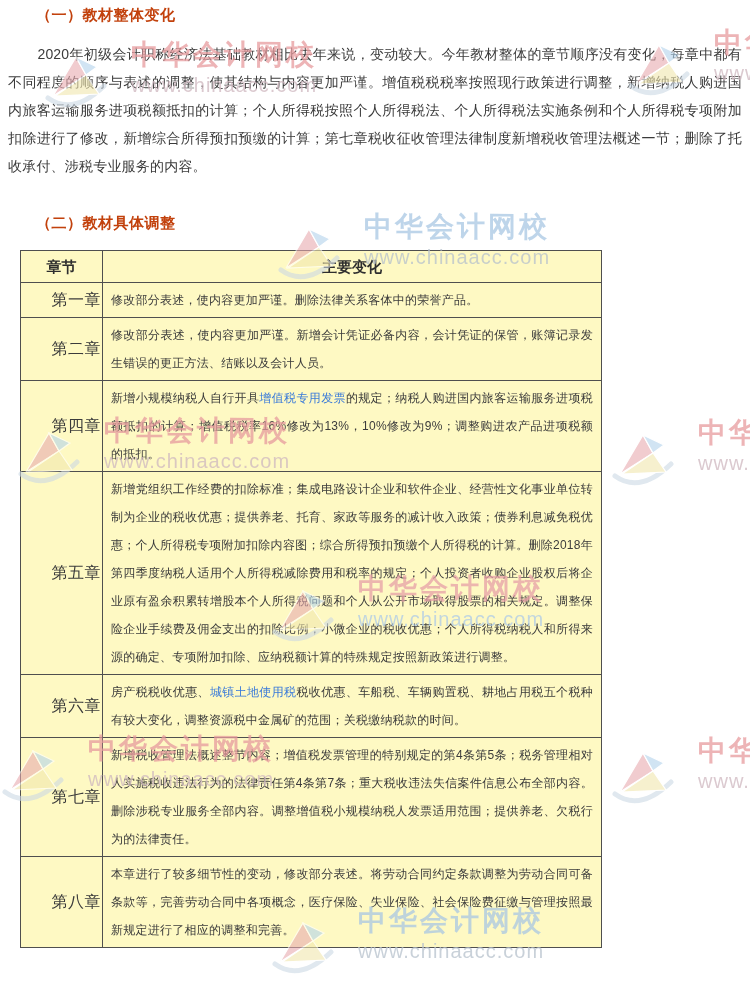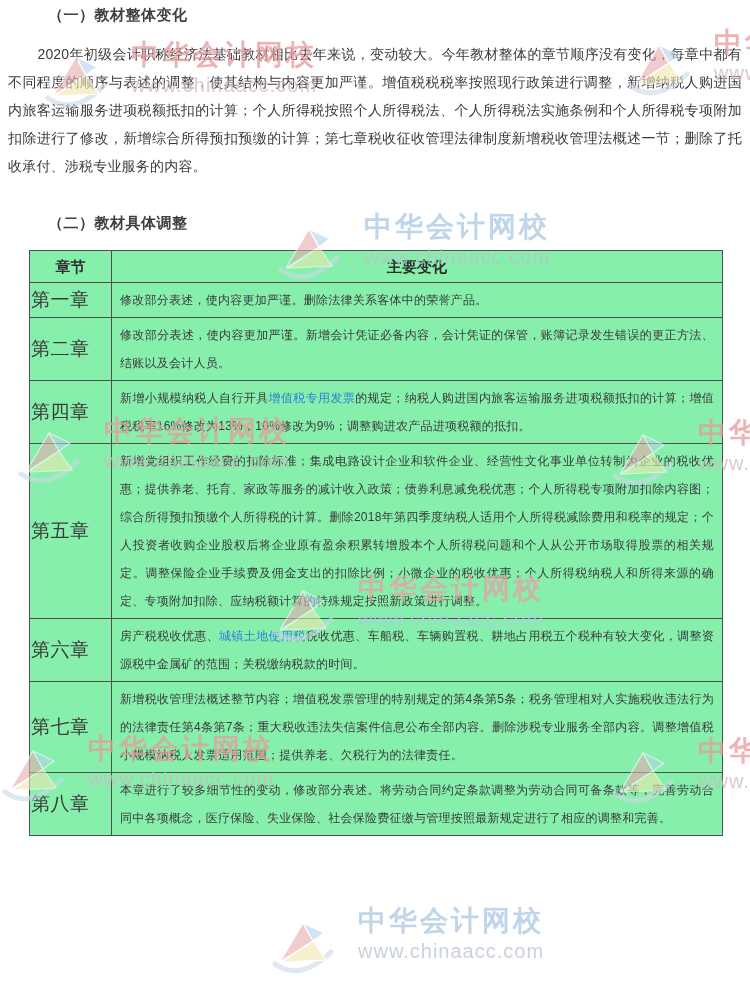--- a/index.html
+++ b/index.html
@@ -12,56 +12,56 @@
     position: relative;
   }
   .page {
     position: relative;
     width: 734px;
     padding: 6px 8px 0 8px;
   }
   .sec-title {
     font-size: 15px;
     font-weight: bold;
-    color: #404040;
-    margin: 0 0 0 40px;
+    color: #c2410c;
+    margin: 0 0 0 28px;
     letter-spacing: 0.5px;
   }
   #sec2-title { margin-top: 34px; }
   .para {
     margin: 15px 0 0 0;
     font-size: 14px;
     line-height: 28px;
     text-align: justify;
     text-indent: 2.1em;
     color: #3b3b3b;
     letter-spacing: 0.2px;
   }
   table.changes {
     border-collapse: collapse;
     table-layout: fixed;
-    width: 694px;
-    margin: 17px 0 0 21px;
-    background: #86efac;
+    width: 582px;
+    margin: 17px 0 0 12px;
+    background: #fef9c3;
   }
   table.changes th, table.changes td {
     border: 1px solid #4f4f4f;
   }
   table.changes th {
     font-size: 15px;
     font-weight: bold;
     color: #2e2e2e;
     text-align: center;
     line-height: 25px;
     padding: 3px 2px;
   }
   td.chapter {
-    text-align: left;
+    text-align: right;
     vertical-align: middle;
-    font-size: 19px;
+    font-size: 16px;
     color: #3b3b3b;
     letter-spacing: 0.5px;
   }
   td.changes-cell {
     font-size: 12px;
     line-height: 28px;
     padding: 3px 8px;
     text-align: justify;
     letter-spacing: 0.25px;
     color: #3b3b3b;

